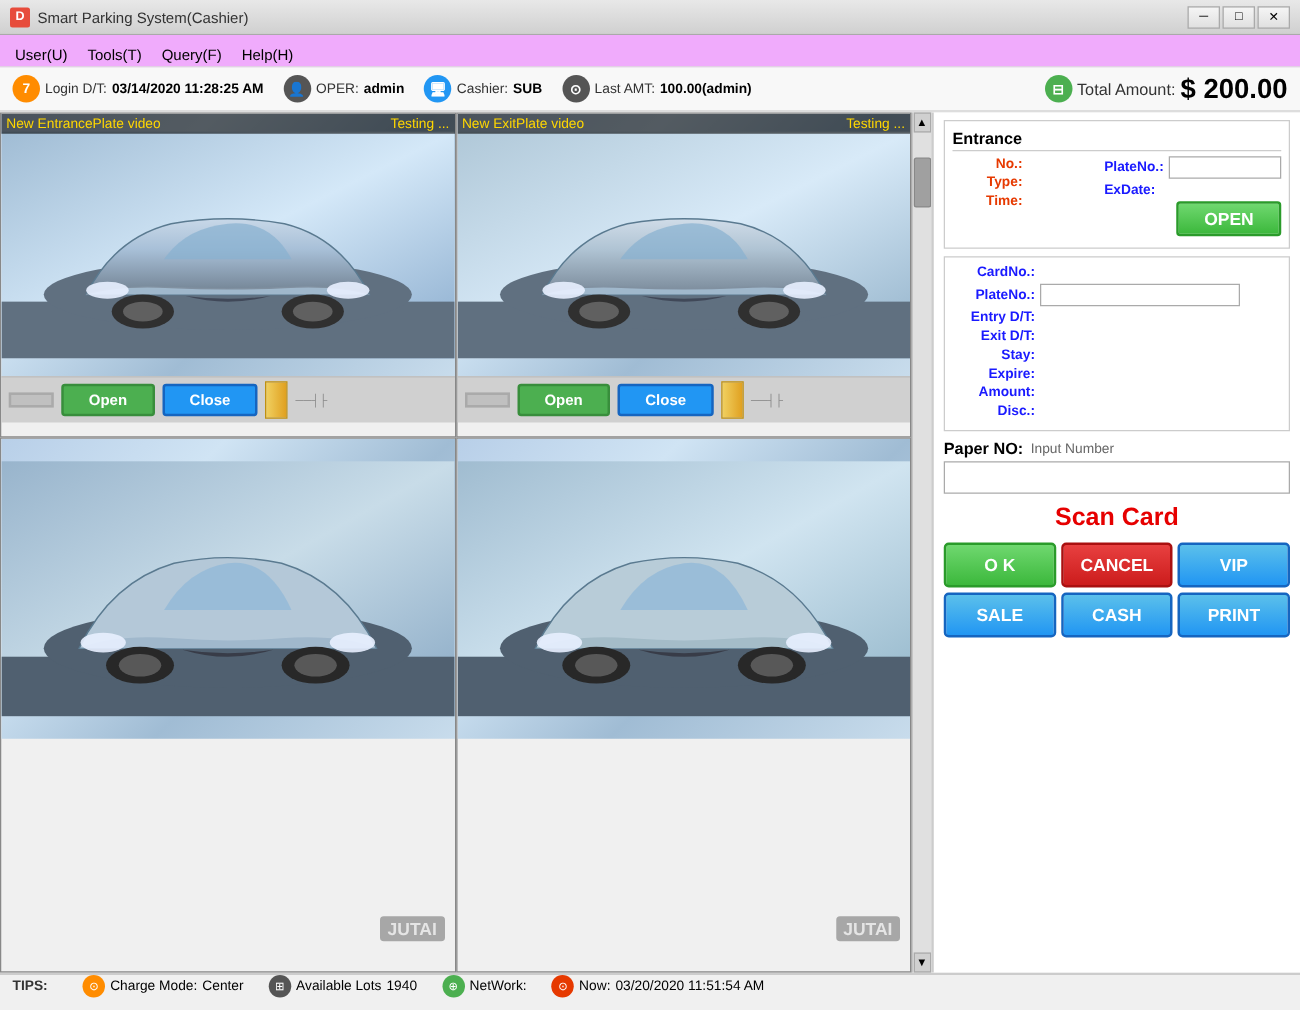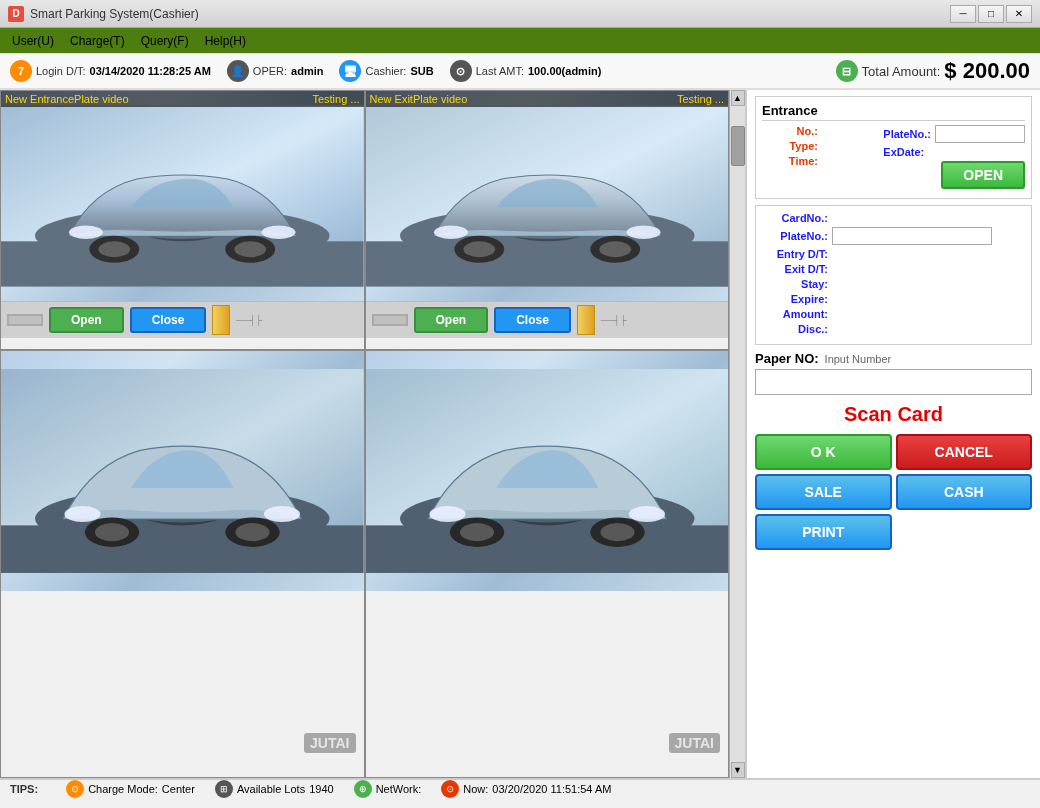--- a/index.html
+++ b/index.html
@@ -7,21 +7,21 @@
     
     
     .title-bar { background: linear-gradient(to bottom, #e8e8e8, #d0d0d0); height: 28px; display: flex; align-items: center; justify-content: space-between; padding: 0 8px; border-bottom: 1px solid #aaa; }
     .title-bar-left { display: flex; align-items: center; gap: 6px; }
     .title-bar-icon { width: 16px; height: 16px; background: #e74c3c; border-radius: 2px; display: flex; align-items: center; justify-content: center; color: white; font-size: 10px; font-weight: bold; }
     .title-bar-title { font-size: 12px; color: #333; }
     .title-bar-controls { display: flex; gap: 2px; }
     .tb-btn { width: 26px; height: 18px; border: 1px solid #aaa; background: linear-gradient(to bottom, #f5f5f5, #e0e0e0); cursor: pointer; font-size: 10px; display: flex; align-items: center; justify-content: center; }
 
     
-    .menu-bar { background: #4d7c0f; height: 26px; display: flex; align-items: center; padding: 12px 4px; border-bottom: 1px solid #ddd; }
+    .menu-bar { background: #f0abfc; height: 26px; display: flex; align-items: flex-end; padding: 0 4px; border-bottom: 1px solid #ddd; }
     .menu-item { padding: 2px 8px; cursor: pointer; font-size: 12px; }
 
     
     .status-bar { background: #f8f8f8; height: 36px; display: flex; align-items: center; padding: 0 10px; gap: 16px; border-bottom: 2px solid #ddd; }
     .status-item { display: flex; align-items: center; gap: 4px; font-size: 11px; }
     .status-icon { width: 22px; height: 22px; border-radius: 50%; display: flex; align-items: center; justify-content: center; font-size: 11px; font-weight: bold; }
     .icon-clock { background: #ff8c00; color: white; }
     .icon-person { background: #555; color: white; }
     .icon-screen { background: #2196F3; color: white; }
     .icon-gauge { background: #555; color: white; }
@@ -64,21 +64,21 @@
     .exit-value { font-size: 11px; color: #333; }
     .exit-input { border: 1px solid #aaa; height: 18px; width: 160px; font-size: 11px; padding: 1px 2px; }
     
     .paper-section { margin-bottom: 6px; }
     .paper-label { font-size: 13px; font-weight: bold; color: #000; }
     .paper-hint { font-size: 11px; color: #666; margin-left: 6px; }
     .paper-input { border: 1px solid #aaa; height: 26px; width: 100%; font-size: 11px; padding: 2px 4px; margin-top: 3px; }
     
     .scan-card-title { color: #e60000; font-size: 20px; font-weight: bold; text-align: center; margin: 8px 0; }
     
-    .action-grid { display: grid; grid-template-columns: 1fr 1fr; gap: 4px; margin-top: 4px; }
+    .action-grid { display: grid; grid-template-columns: 1fr 1fr 1fr; gap: 4px; margin-top: 4px; }
     .btn-ok { background: linear-gradient(to bottom, #6fd86f, #3cb83c); border: 2px solid #2a9b2a; color: white; font-size: 14px; font-weight: bold; padding: 8px; cursor: pointer; border-radius: 4px; }
     .btn-cancel { background: linear-gradient(to bottom, #e84040, #cc1c1c); border: 2px solid #aa1010; color: white; font-size: 14px; font-weight: bold; padding: 8px; cursor: pointer; border-radius: 4px; }
     .btn-vip { background: linear-gradient(to bottom, #5bc0eb, #2196F3); border: 2px solid #1565c0; color: white; font-size: 14px; font-weight: bold; padding: 8px; cursor: pointer; border-radius: 4px; }
     .btn-sale { background: linear-gradient(to bottom, #5bc0eb, #2196F3); border: 2px solid #1565c0; color: white; font-size: 14px; font-weight: bold; padding: 8px; cursor: pointer; border-radius: 4px; }
     .btn-cash { background: linear-gradient(to bottom, #5bc0eb, #2196F3); border: 2px solid #1565c0; color: white; font-size: 14px; font-weight: bold; padding: 8px; cursor: pointer; border-radius: 4px; }
     .btn-print { background: linear-gradient(to bottom, #5bc0eb, #2196F3); border: 2px solid #1565c0; color: white; font-size: 14px; font-weight: bold; padding: 8px; cursor: pointer; border-radius: 4px; }
 
     
     .bottom-bar { background: #f0f0f0; height: 19px; display: flex; align-items: center; padding: 0 10px; gap: 20px; border-top: 2px solid #ccc; font-size: 11px; }
     .bottom-item { display: flex; align-items: center; gap: 4px; }
@@ -109,21 +109,21 @@
   </div>
   <div class="title-bar-controls">
     <button class="tb-btn">─</button>
     <button class="tb-btn">□</button>
     <button class="tb-btn close">✕</button>
   </div>
 </div>
 
 <div class="menu-bar">
   <span class="menu-item">User(U)</span>
-  <span class="menu-item">Charge(T)</span>
+  <span class="menu-item">Tools(T)</span>
   <span class="menu-item">Query(F)</span>
   <span class="menu-item">Help(H)</span>
 </div>
 
 <div class="status-bar">
   <div class="status-item">
     <div class="status-icon icon-clock">7</div>
     <span class="status-label">Login D/T:</span>
     <span class="status-value">03/14/2020 11:28:25 AM</span>
   </div>
@@ -382,20 +382,21 @@
         <span class="paper-hint">Input Number</span>
       </div>
       <input class="paper-input" type="text" style="">
     </div>
 
     <div class="scan-card-title">Scan Card</div>
 
     <div class="action-grid">
       <button class="btn-ok">O K</button>
       <button class="btn-cancel">CANCEL</button>
+      <button class="btn-vip">VIP</button>
       <button class="btn-sale">SALE</button>
       <button class="btn-cash">CASH</button>
       <button class="btn-print">PRINT</button>
     </div>
 
   </div>
 </div>
 
 <div class="bottom-bar">
   <span class="tips-label">TIPS:</span>

